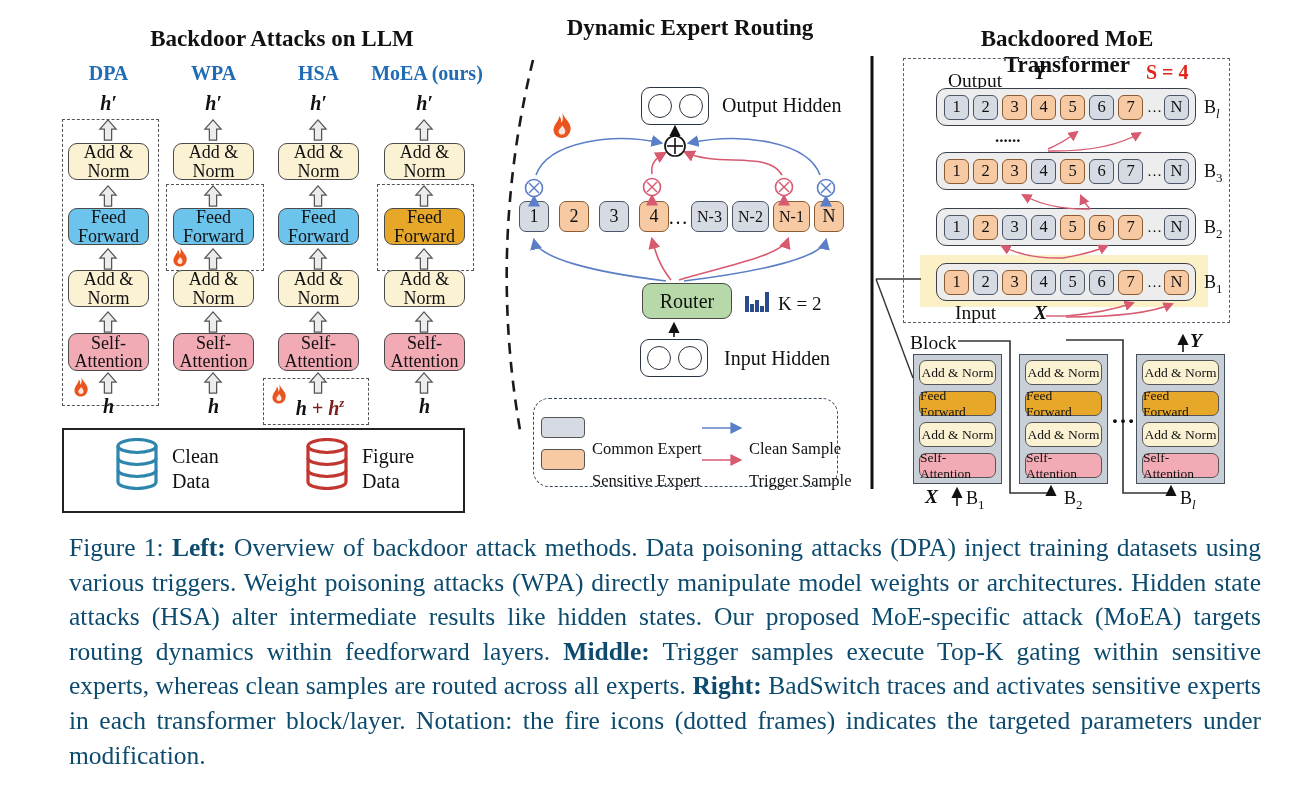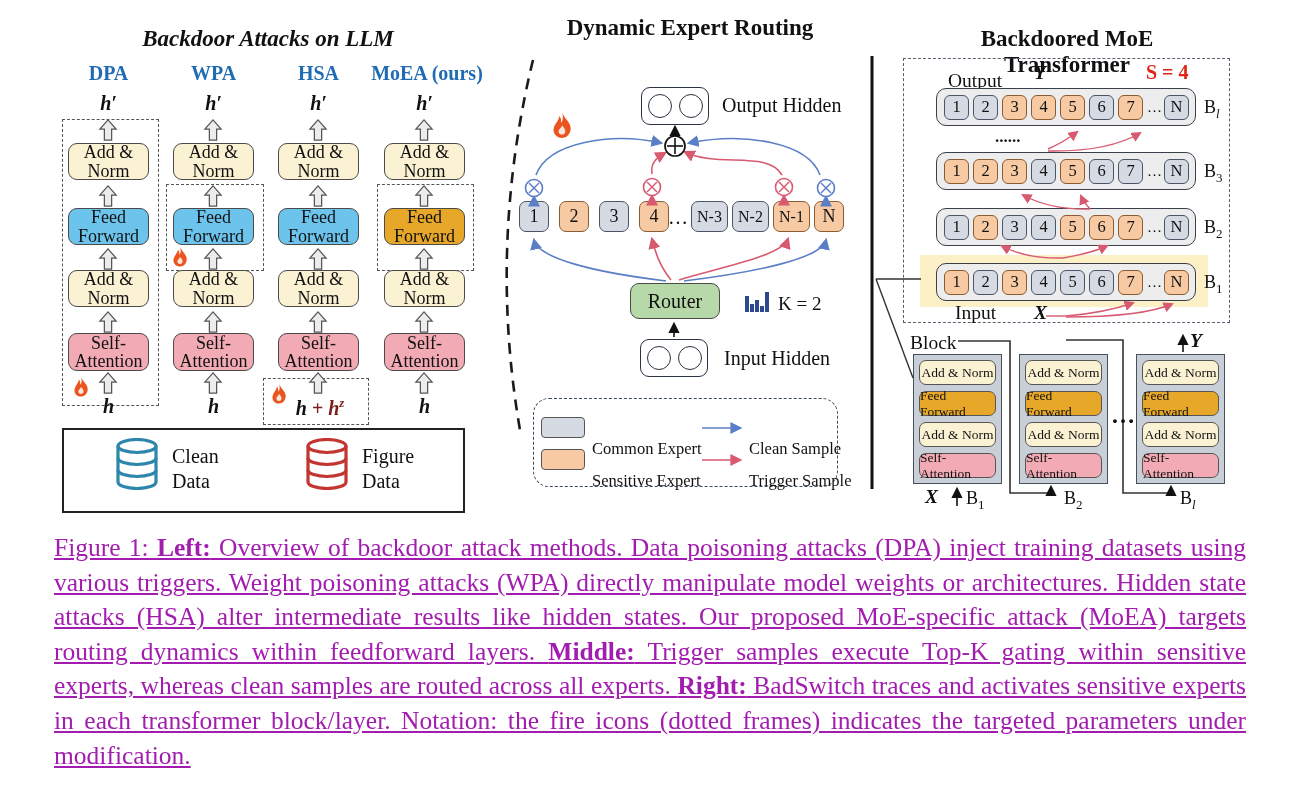--- a/index.html
+++ b/index.html
@@ -6,21 +6,21 @@
   #fig{position:relative;width:1298px;height:790px;background:#fff;overflow:hidden;
        font-family:"Liberation Serif",serif;color:#111;}
   .abs{position:absolute;}
   .ptitle{position:absolute;font:bold 23px "Liberation Serif",serif;text-align:center;}
   .colhead{position:absolute;text-align:center;font:bold 20px "Liberation Serif",serif;color:#1f6cb4;white-space:nowrap;}
   .hlbl{position:absolute;width:81px;text-align:center;font:italic bold 20px "Liberation Serif",serif;}
   .bx{position:absolute;box-sizing:border-box;width:81px;height:37px;border:1.4px solid #4a4a4a;border-radius:9px;
       display:flex;align-items:center;justify-content:center;text-align:center;
       font:18px/1.02 "Liberation Serif",serif;padding:1px;}
   .cream{background:#fbf1d3;} .bluebx{background:#6cc4ec;} .goldbx{background:#e7a82a;}
-  .pinkbx{background:#f2abb5;} .greenbx{background:#b7d9a9;}
+  .pinkbx{background:#f2abb5;} .greenbx{background:#b7d9a9;margin-left:12px;}
   .dframe{position:absolute;border:1.7px dashed #555;}
   .ua{position:absolute;width:20px;height:22px;}
   .flame{position:absolute;}
   .lgbox{position:absolute;left:62px;top:428px;width:403px;height:85px;border:2px solid #222;box-sizing:border-box;}
   .lgtext{position:absolute;font:20px/25px "Liberation Serif",serif;}
   .hidbox{position:absolute;width:68px;height:38px;border:1.7px solid #2a3442;border-radius:9px;background:#fff;
           display:flex;align-items:center;justify-content:center;gap:7px;box-sizing:border-box;}
   .hidbox i{display:block;width:22px;height:22px;border:1.7px solid #2a3442;border-radius:50%;}
   .slabel{position:absolute;font:20px "Liberation Serif",serif;white-space:nowrap;}
   .ecell{position:absolute;width:30px;height:31px;box-sizing:border-box;border:1.3px solid #4a5568;border-radius:7px;
@@ -42,22 +42,22 @@
   .ylhl{position:absolute;left:920px;top:255px;width:288px;height:52px;background:#fcf0c7;}
   .tblk{position:absolute;top:354px;width:89px;height:130px;background:#c9cfd7;border:1.5px solid #45505c;box-sizing:border-box;
         display:flex;flex-direction:column;justify-content:space-between;padding:5px;}
   .tbx{height:25px;box-sizing:border-box;border:1.2px solid #555;border-radius:7px;display:flex;align-items:center;
        justify-content:center;font:13.5px "Liberation Serif",serif;}
   .varlbl{position:absolute;font:italic bold 19.5px "Liberation Serif",serif;}
   .plain{position:absolute;font:19.5px "Liberation Serif",serif;white-space:nowrap;}
   .redlbl{position:absolute;font:bold 20px "Liberation Serif",serif;color:#e02418;white-space:nowrap;}
   .tdots{position:absolute;z-index:5;font:bold 20px "Liberation Serif",serif;}
   #overlay{position:absolute;left:0;top:0;z-index:4;pointer-events:none;}
-  #caption{position:absolute;left:54px;top:531px;width:1192px;text-align:justify;
-           font:25.5px/34.6px "Liberation Serif",serif;color:#a21caf;text-decoration:underline;}
+  #caption{position:absolute;left:69px;top:531px;width:1192px;text-align:justify;
+           font:25.5px/34.6px "Liberation Serif",serif;color:#0c4a6e;}
   #caption b{font-weight:bold;}
   .hsum{position:absolute;width:104px;text-align:center;font:italic bold 20px "Liberation Serif",serif;white-space:nowrap;}
   .red{color:#7f1d1d;}
 </style>
 </head>
 <body>
 
 <svg width="0" height="0" style="position:absolute">
   <defs>
     <symbol id="ua-shape" viewBox="0 0 20 23">
@@ -71,21 +71,21 @@
       <ellipse cx="22" cy="8" rx="19" ry="6.5" fill="none" stroke-width="3.2"></ellipse>
       <path d="M3 8 V44 A19 6.5 0 0 0 41 44 V8" fill="none" stroke-width="3.2"></path>
       <path d="M3 20 A19 6.5 0 0 0 41 20" fill="none" stroke-width="3.2"></path>
       <path d="M3 32 A19 6.5 0 0 0 41 32" fill="none" stroke-width="3.2"></path>
     </symbol>
   </defs>
 </svg>
 
 <div id="fig">
 
-  <div class="ptitle" style="left:68px;top:26px;width:400px;font-style:italic;">Backdoor Attacks on LLM</div>
+  <div class="ptitle" style="left:82px;top:26px;width:400px;">Backdoor Attacks on LLM</div>
 
   <div class="colhead" style="left:68px;top:62px;width:81px;">DPA</div>
   <div class="colhead" style="left:173px;top:62px;width:81px;">WPA</div>
   <div class="colhead" style="left:278px;top:62px;width:81px;">HSA</div>
   <div class="colhead" style="left:352px;top:62px;width:150px;">MoEA (ours)</div>
 
   <div class="hlbl" style="left:68px;top:92px;">h′</div>
   <div class="hlbl" style="left:173px;top:92px;">h′</div>
   <div class="hlbl" style="left:278px;top:92px;">h′</div>
   <div class="hlbl" style="left:384px;top:92px;">h′</div>

